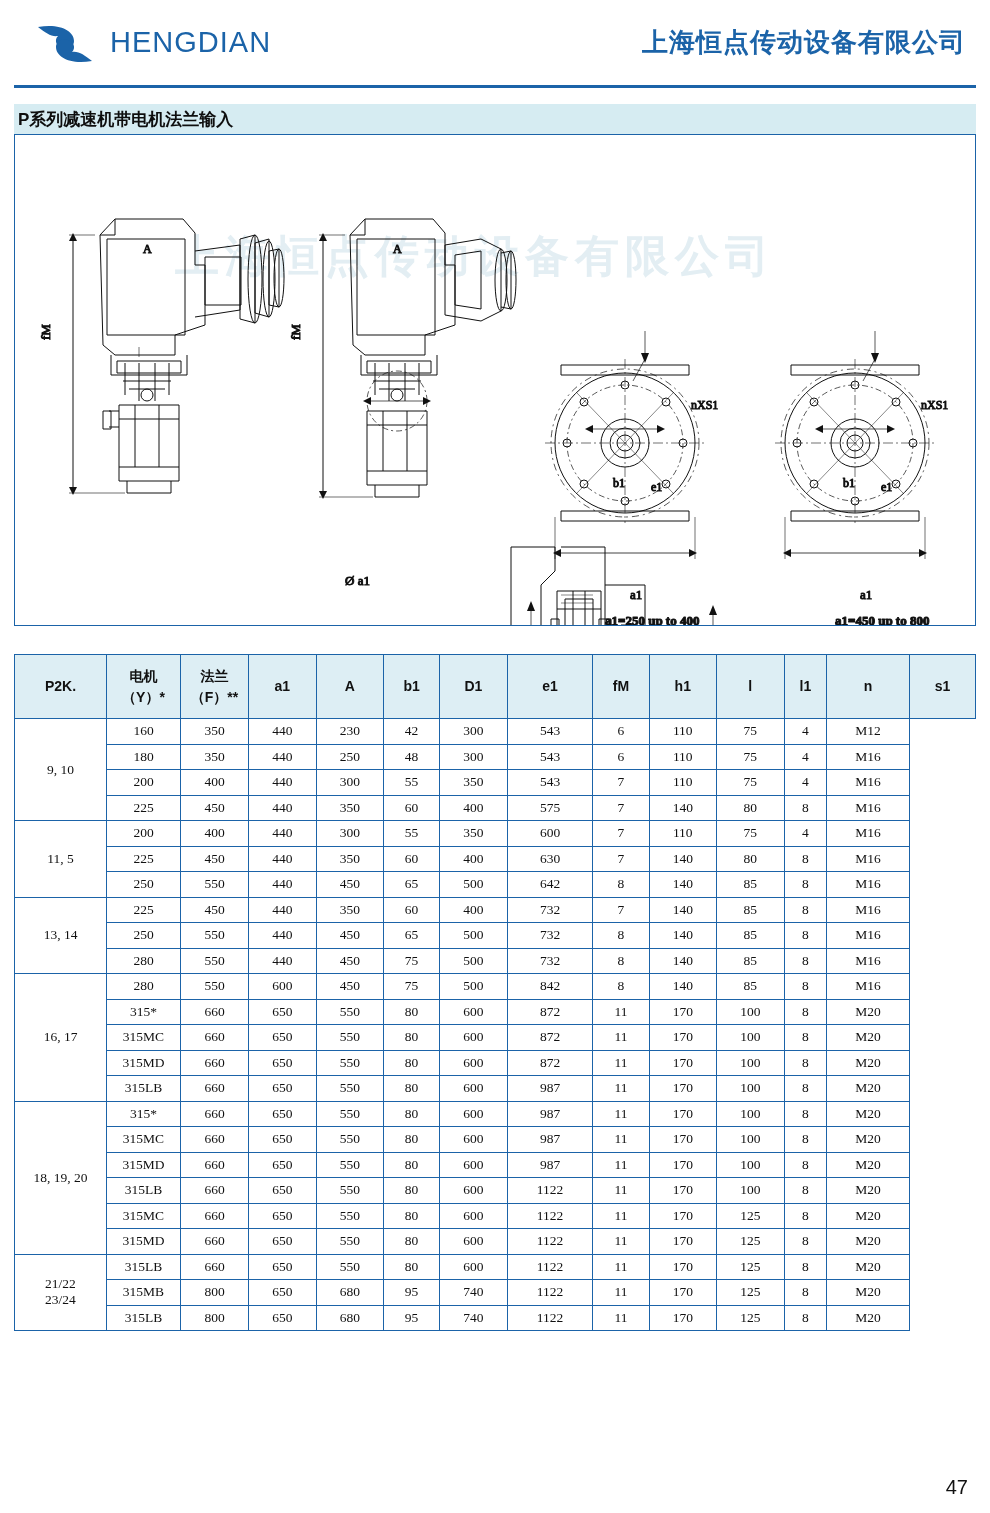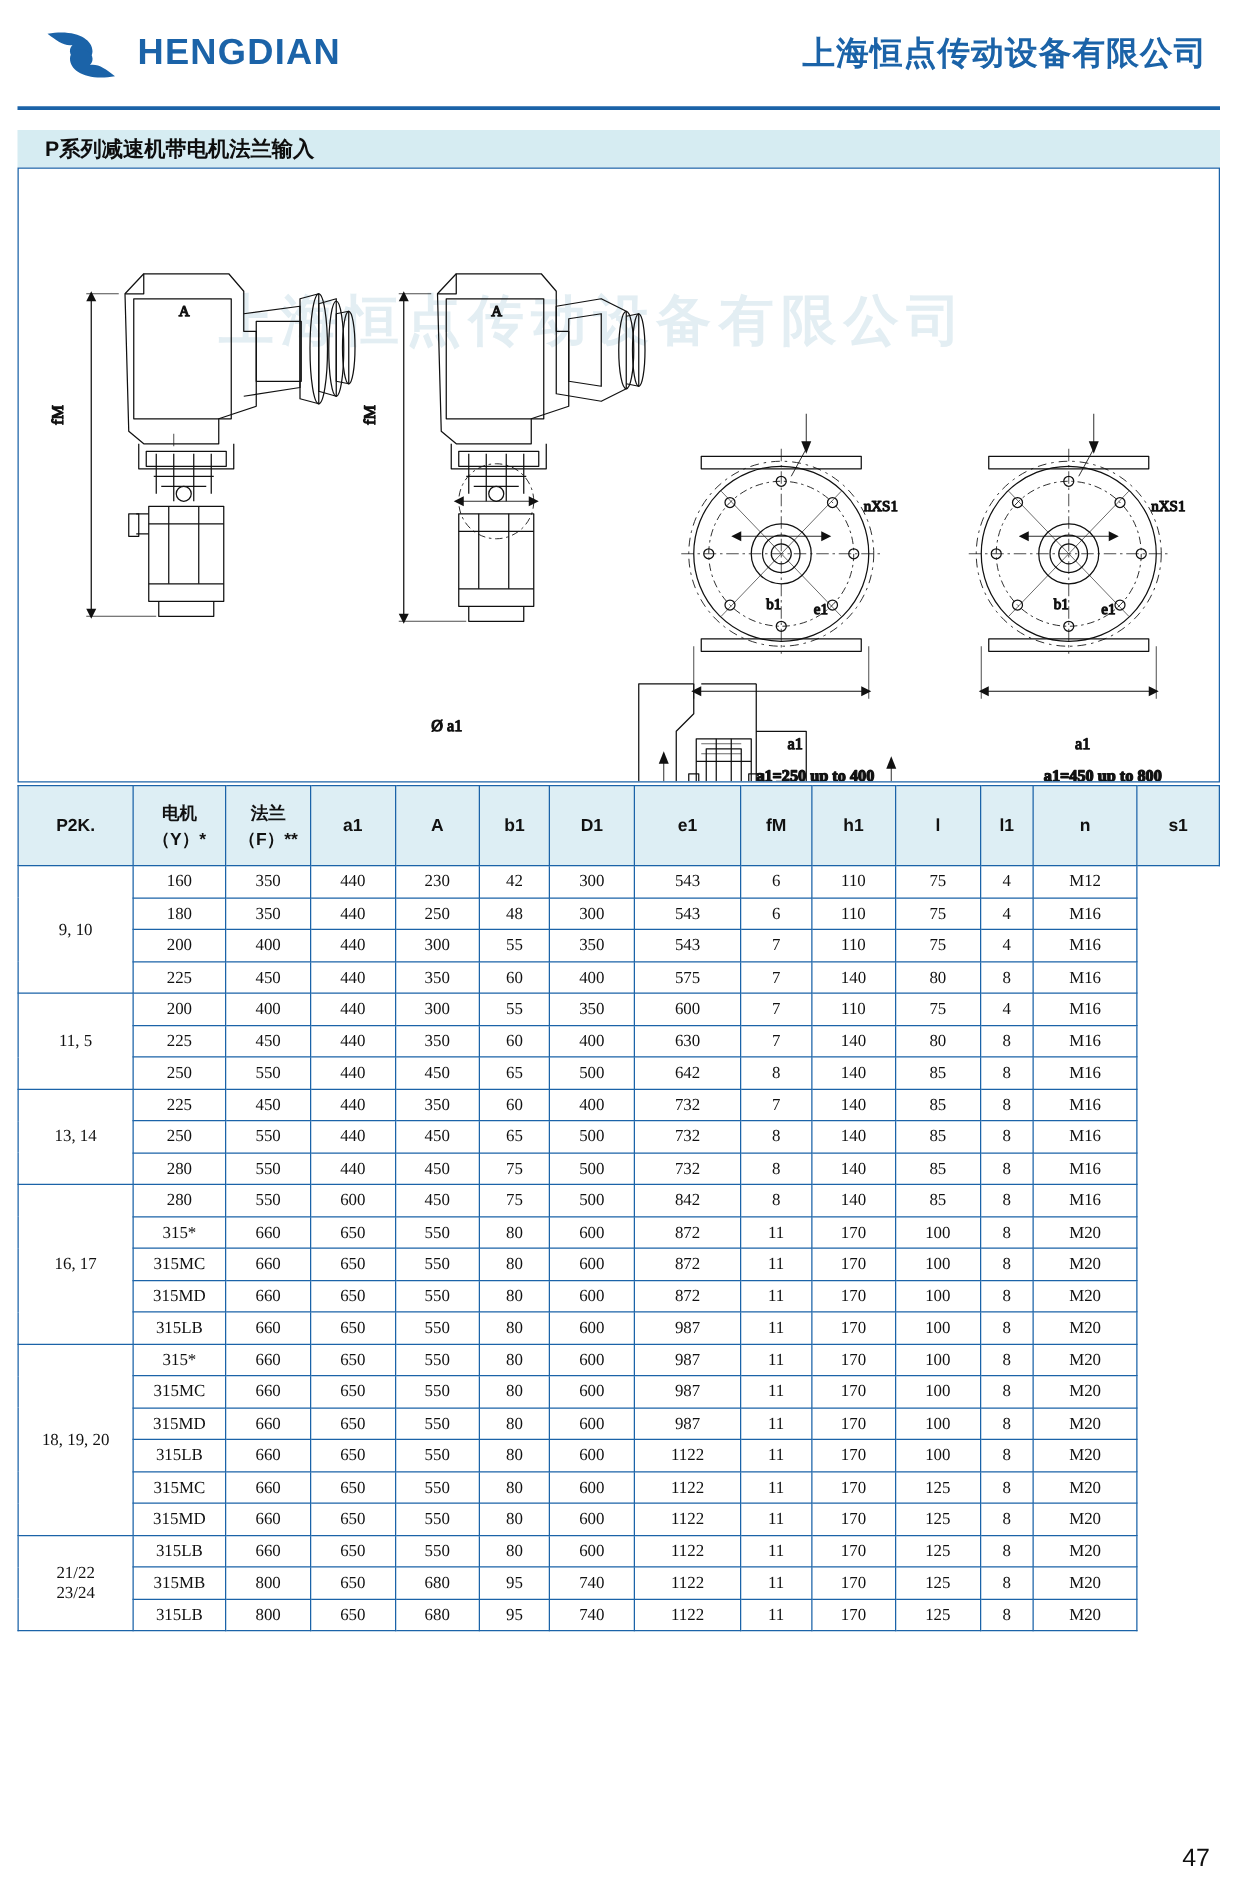--- a/index.html
+++ b/index.html
@@ -24,39 +24,39 @@
     align-items: center;
     height: 88px;
     border-bottom: 3px solid #1b63a8;
     padding: 0 4px 0 20px;
     justify-content: space-between;
   }
   .brand { display: flex; align-items: center; gap: 14px; }
   .logo-mark { width: 62px; height: 52px; }
   .brand-name {
     font-size: 29px;
-    font-weight: bold;
+    font-weight: normal;
     color: #1b63a8;
     letter-spacing: 1px;
   }
   .company-cn {
     font-size: 26px;
     font-weight: bold;
     color: #1b63a8;
     letter-spacing: 1px;
     padding-right: 6px;
   }
   
   .title-bar {
     margin-top: 16px;
     background: #d6ecf2;
     height: 30px;
     display: flex;
     align-items: center;
-    padding-left: 22px;
+    padding-left: 4px;
     font-size: 17px;
     font-weight: bold;
     color: #0e0e0e;
   }
   .subtitle {
     margin: 14px 0 10px 6px;
     font-size: 17px;
     font-weight: bold;
   }
   
@@ -76,21 +76,21 @@
     font-weight: bold;
     letter-spacing: 6px;
     white-space: nowrap;
     pointer-events: none;
   }
   .figure-svg { position: absolute; top: 0; left: 0; }
   
   table.dim {
     width: 100%;
     border-collapse: collapse;
-    margin-top: 2px;
+    margin-top: 28px;
     font-size: 13px;
   }
   table.dim th, table.dim td {
     border: 1px solid #1b63a8;
     text-align: center;
     font-weight: normal;
     font-family: "Liberation Serif", serif;
   }
   table.dim thead th {
     background: #ddeef4;

